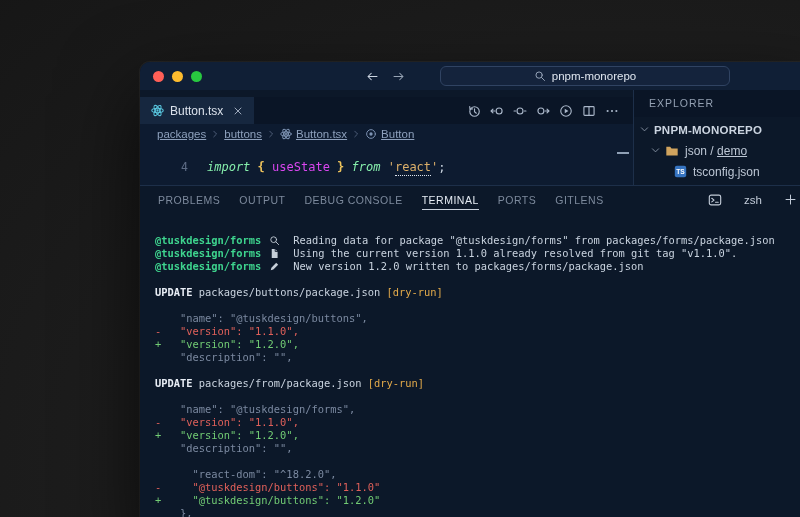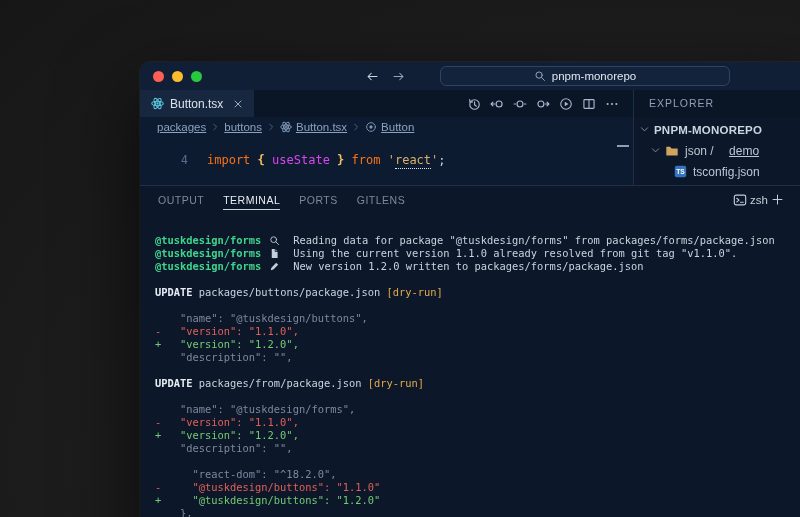--- a/index.html
+++ b/index.html
@@ -24,21 +24,21 @@
   .nav .fwd  { color:#97a4b5; }
   .searchpill {
     position:absolute; left:300px; top:4px; width:290px; height:20px;
     background:#14233c; border:1px solid #304362; border-radius:6px;
     display:flex; align-items:center; justify-content:center; gap:6px;
     color:#e0e7f0; font-size:11.5px;
   }
   .searchpill .icn { color:#9aa8bc; }
   
   .main { flex:none; height:96px; display:flex; border-bottom:1px solid #1d2f49; }
-  .editor-col { flex:none; width:493px; display:flex; flex-direction:column; position:relative; }
+  .editor-col { flex:none; width:493px; display:flex; flex-direction:column; position:relative;margin-top:7px; }
   .tabstrip { flex:none; height:27px; background:#0a1526; display:flex; align-items:stretch; }
   .tab {
     display:flex; align-items:center; gap:6px; padding:0 10px 0 11px;
     background:#16273f; font-size:12px; color:#dae1eb; border-right:1px solid #0a1526;
   }
   .tab-close { color:#a2aec0; margin-left:3px; display:flex; }
   .editor-actions { margin-left:auto; display:flex; align-items:center; gap:9px; padding-right:14px; color:#aab7c9; }
   .editor-actions .abtn { display:flex; }
   .breadcrumbs {
     flex:none; height:20px; background:#0d1b30; display:flex; align-items:center;
@@ -49,46 +49,46 @@
   .breadcrumbs .cicn { color:#7e94b4; display:flex; }
   
   .editor { flex:1; background:#0d1b30; position:relative; overflow:hidden; }
   .codelens { position:absolute; left:67px; top:3px; font-size:10.5px; color:#69788f; }
   .code-row { position:absolute; left:0; top:16px; display:flex; align-items:baseline;
               font-family:"DejaVu Sans Mono", monospace; }
   .code-row .ln { display:inline-block; width:48px; text-align:right; color:#5e6d86; font-size:11.5px; }
   .code-row .code { margin-left:19px; white-space:pre; font-size:12px; font-weight:500; color:#c8d2de; }
   .code-row2 { position:absolute; left:0; top:42px; font-family:"DejaVu Sans Mono", monospace; }
   .code-row2 .ln { display:inline-block; width:48px; text-align:right; color:#5e6d86; font-size:11.5px; }
-  .kw  { color:#f97316; }
+  .kw  { color:#86efac; font-style:italic; }
   .br  { color:#eec35c; font-weight:700; }
   .id  { color:#d946ef; }
   .str { color:#dcb06a; }
   .sq  { border-bottom:1px dotted #dfe6ef; padding-bottom:1px; }
   .pl  { color:#c8d2de; }
   .overview-mark { position:absolute; right:4px; top:8px; width:12px; height:2px; background:#8fa0b5; }
   
   .sidebar { flex:1; background:#0c1829; border-left:1px solid #1d2f49; display:flex; flex-direction:column; overflow:hidden; }
   .sidebar-header { flex:none; height:27px; line-height:27px; padding-left:15px; background:#0a1526;
                     font-size:10.5px; letter-spacing:1px; color:#93a0b2; }
   .tree { flex:1; padding-top:2px; }
   .trow { height:21px; display:flex; align-items:center; font-size:12px; color:#bcc6d4; }
   .trow .chev { color:#8b98a9; display:flex; margin-right:4px; }
   .trow .ficn { display:flex; margin-right:6px; }
   .trow.root { padding-left:5px; font-weight:700; font-size:11.5px; color:#ccd5e1; letter-spacing:.2px; }
   .trow.folder { padding-left:16px; }
   .trow.file { padding-left:40px; }
-  .u { text-decoration:underline;margin-left:12px; }
+  .u { text-decoration:underline; }
   
   .panel { flex:1; background:#0c1829; position:relative; overflow:hidden; }
   .panel-header { height:27px; display:flex; align-items:center; gap:19px; padding-left:18px; position:relative; }
   .ptab { font-size:10.5px; letter-spacing:.5px; color:#7d8a9d; height:27px; display:flex; align-items:center; position:relative; }
   .ptab.active { color:#e6ecf4; }
   .ptab.active::after { content:""; position:absolute; left:0; right:0; bottom:3px; height:1px; background:#c9d2dd; }
-  .shell-cluster { position:absolute; right:36px; top:0; height:27px; display:flex; align-items:center; gap:3px; color:#c2cbd8; font-size:11.5px; }
+  .shell-cluster { position:absolute; right:23px; top:0; height:27px; display:flex; align-items:center; gap:22px; color:#c2cbd8; font-size:11.5px; }
   .shell-cluster .icn { display:flex; }
   .terminal {
     position:absolute; left:0; right:0; top:27px; bottom:0; padding:21px 0 0 15px;
     font-family:"DejaVu Sans Mono", monospace; font-size:10.4px; line-height:13px; color:#c9d3df;
   }
   .tline { white-space:pre; height:13px; }
   .tline svg { vertical-align:-2px; margin:0 1px; }
   .pkg  { color:#3ed48e; font-weight:700; }
   .txt  { color:#c9d3df; }
   .b    { color:#e9eef6; font-weight:700; }
@@ -288,21 +288,23 @@
             </span>
             <span>tsconfig.json</span>
           </div>
           <div class="trow file"></div>
         </div>
     </div>
   </div>
 
   <div class="panel">
     <div class="panel-header" id="panel-tabs">
+        <span class="ptab">PROBLEMS</span>
         <span class="ptab">OUTPUT</span>
+        <span class="ptab">DEBUG CONSOLE</span>
         <span class="ptab active">TERMINAL</span>
         <span class="ptab">PORTS</span>
         <span class="ptab">GITLENS</span>
       </div>
     <div class="shell-cluster">
       <span class="icn">
           <svg width="14" height="14" viewBox="0 0 16 16" fill="none" stroke="currentColor" stroke-width="1.3" stroke-linecap="round" stroke-linejoin="round">
             <rect x="1.5" y="2.5" width="13" height="11" rx="2"></rect>
             <path d="M4.3 6l2.6 2.1-2.6 2.1"></path>
             <line x1="8.6" y1="10.6" x2="11.7" y2="10.6"></line>

